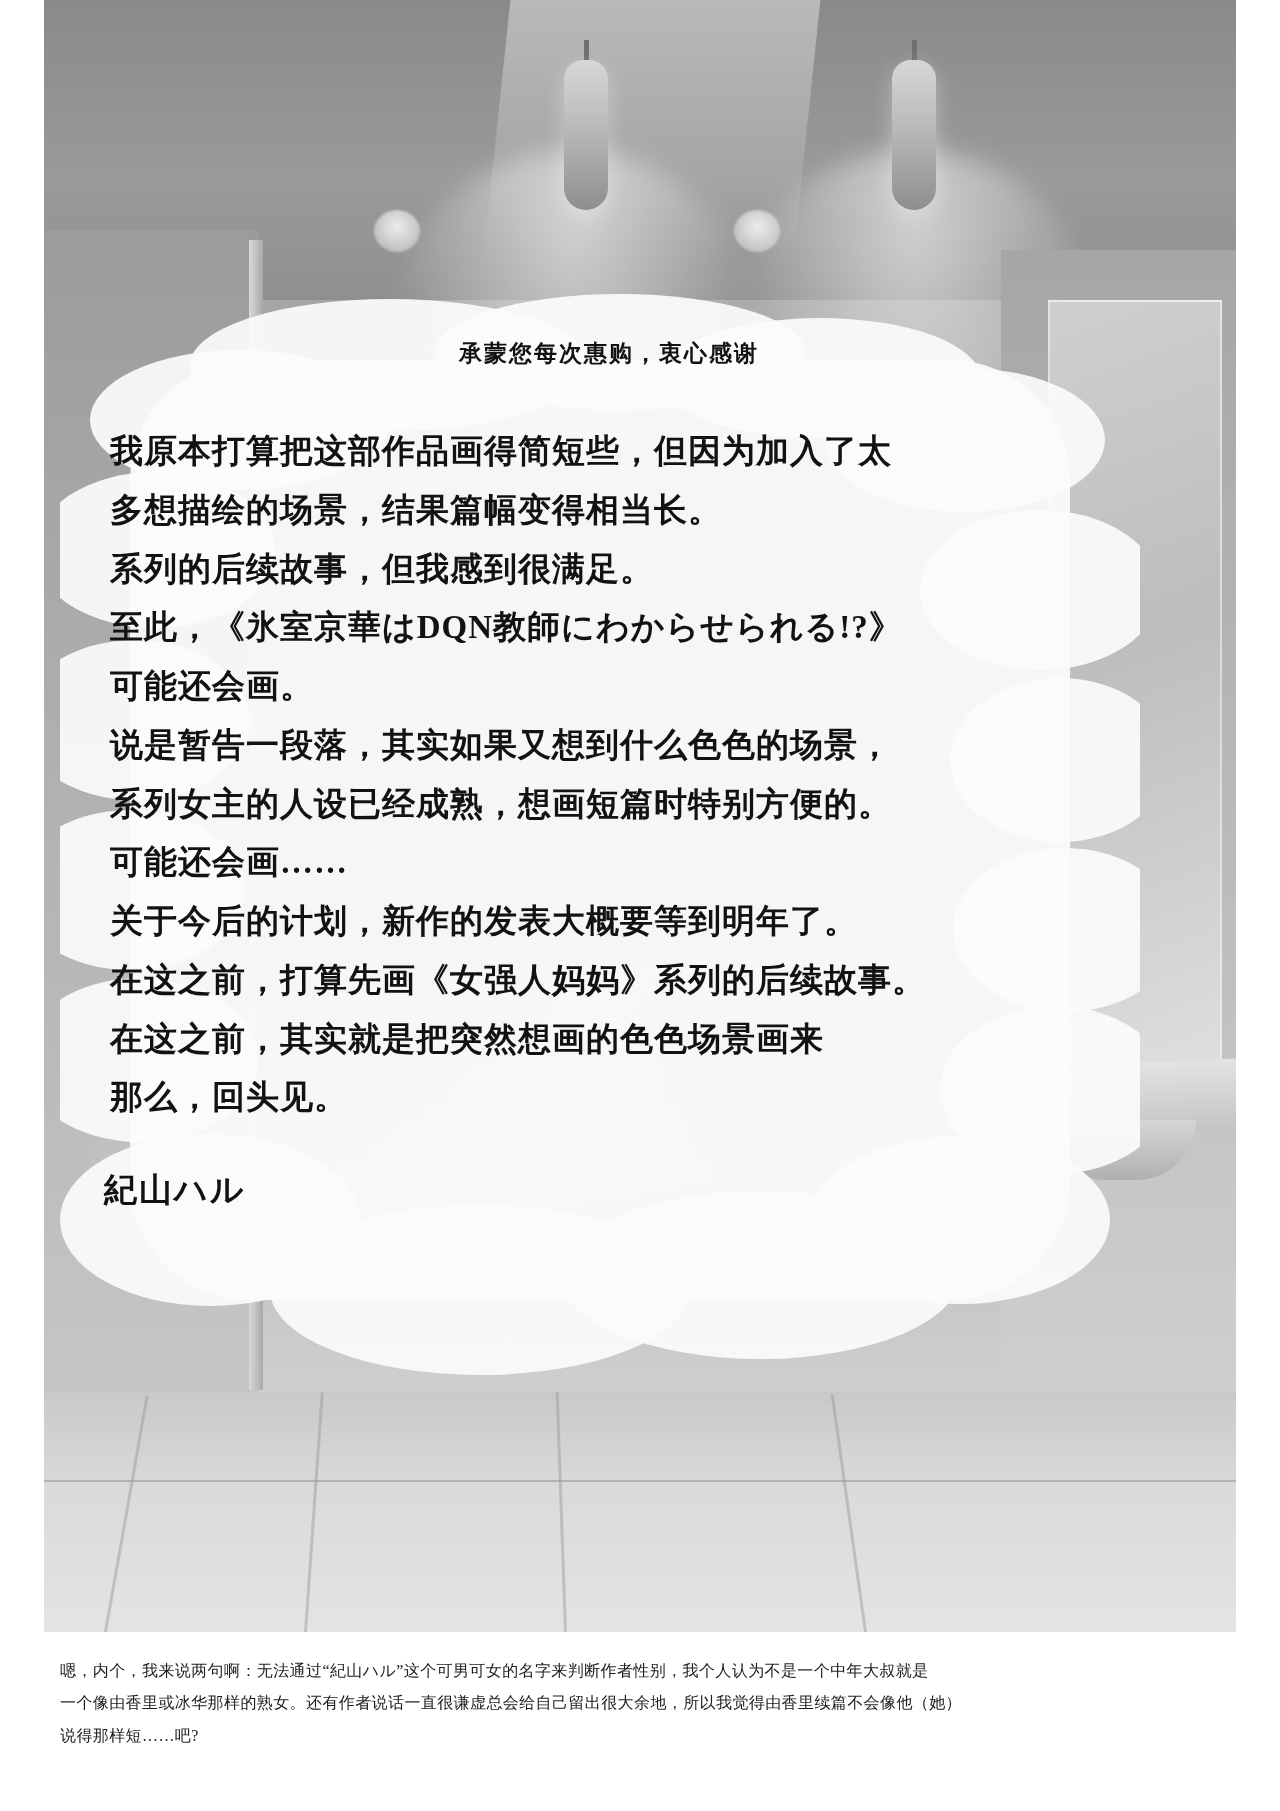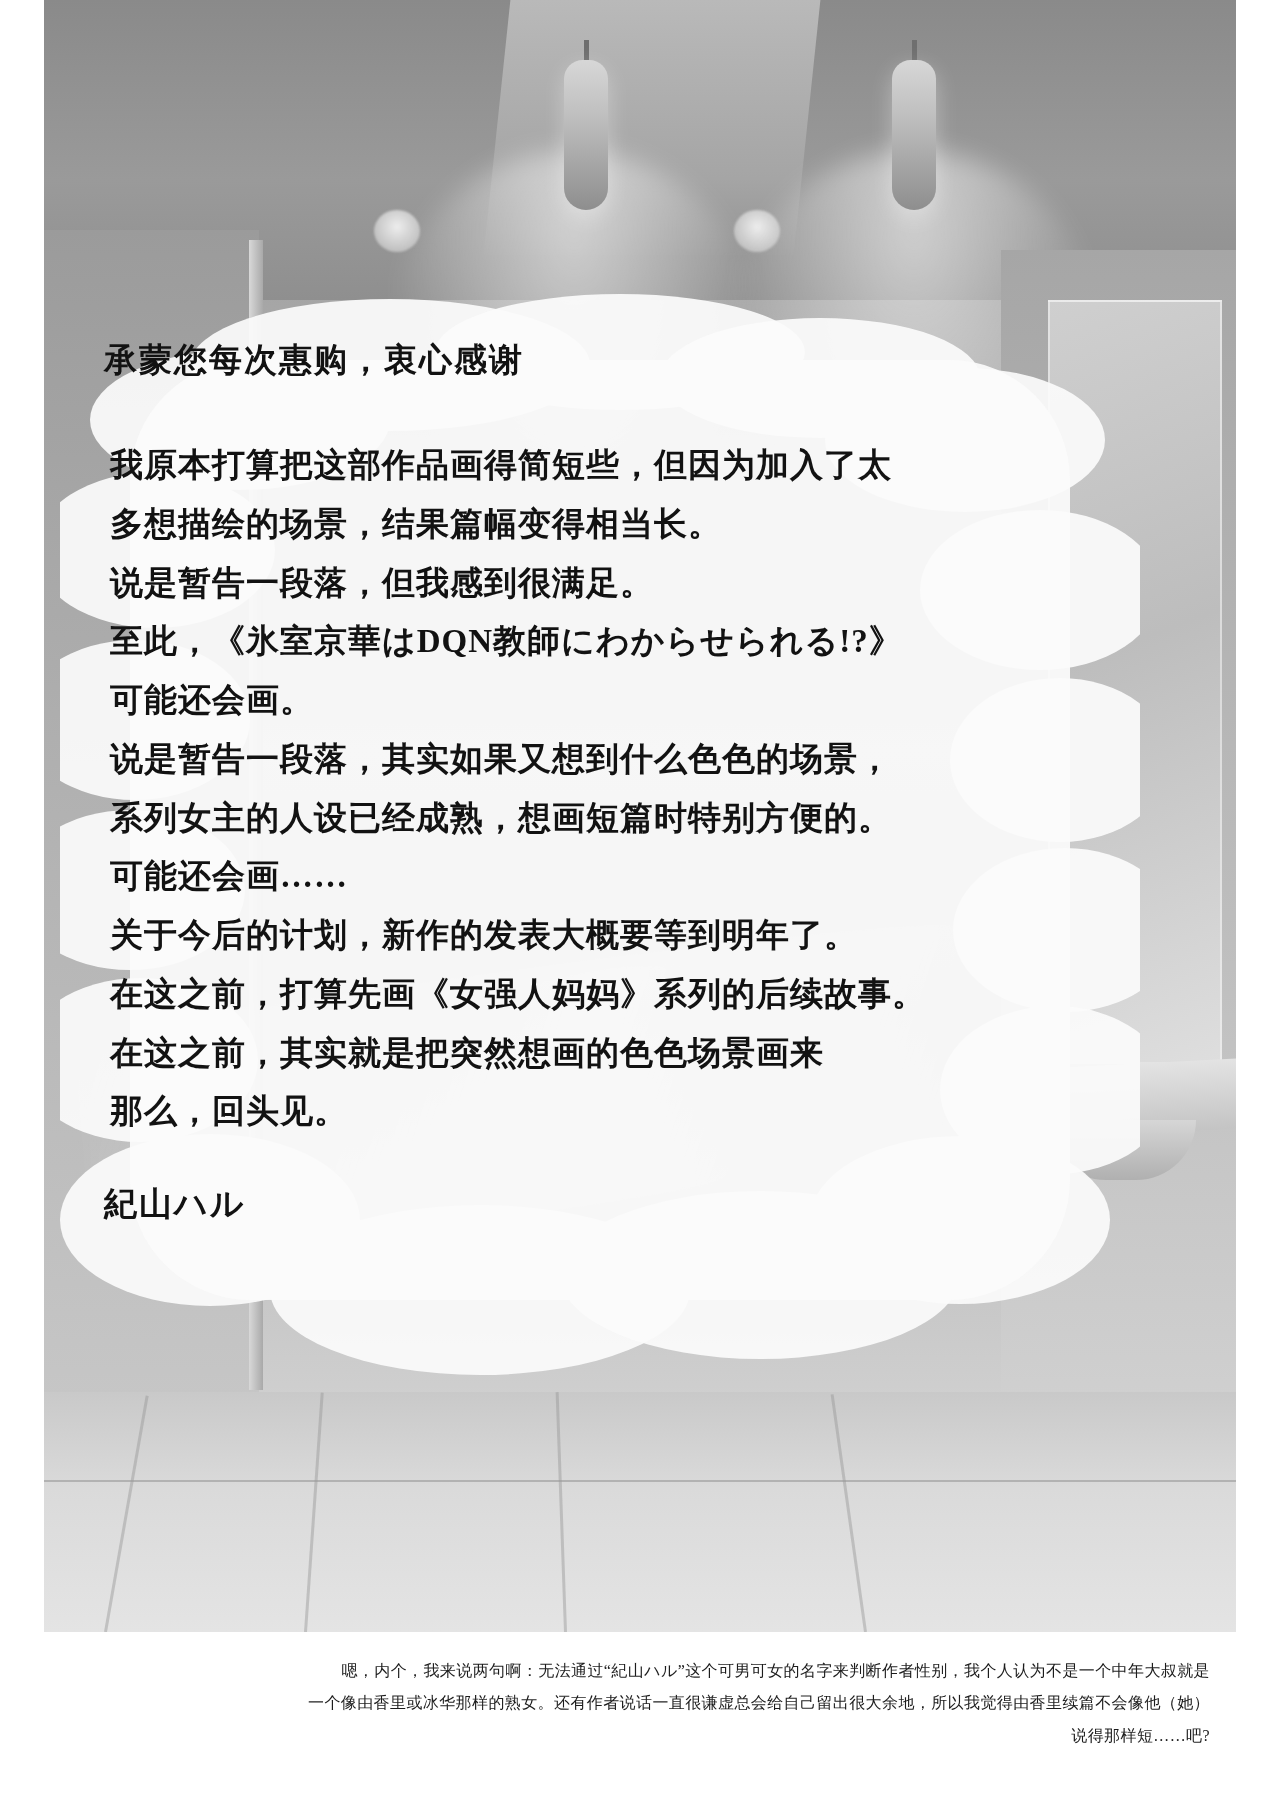--- a/index.html
+++ b/index.html
@@ -201,22 +201,22 @@
   #afterword {
     position: absolute;
     left: 104px;
     top: 320px;
     width: 1010px;
     z-index: 30;
     color: #121212;
     font-family: "Liberation Serif", "DejaVu Serif", serif;
   }
   #afterword .title {
-    text-align: left;
-    font-size: 33px;
+    text-align: center;
+    font-size: 23px;
     font-weight: bold;
     letter-spacing: 2px;
     margin: 18px 0 54px 0;
   }
   #afterword .para {
     font-size: 33px;
     font-weight: bold;
     line-height: 1.72;
     letter-spacing: 1px;
     margin: 0 0 2px 0;
@@ -235,21 +235,20 @@
   #note {
     position: absolute;
     left: 0;
     top: 1632px;
     width: 1280px;
     height: 179px;
     background: #ffffff;
     z-index: 50;
     box-sizing: border-box;
     padding: 26px 70px 0 60px;
-    text-align: right;
   }
   #note p {
     margin: 0 0 6px 0;
     font-family: "Liberation Serif", "DejaVu Serif", serif;
     font-size: 16px;
     line-height: 1.65;
     color: #1c1c1c;
     letter-spacing: 0.4px;
   }
 </style>
@@ -314,21 +313,21 @@
         <ellipse cx="900" cy="930" rx="150" ry="84"></ellipse>
         <rect x="70" y="70" width="940" height="940" rx="120"></rect>
       </g>
     </svg>
   </div>
 
   <div id="afterword">
     <div class="title">承蒙您每次惠购，衷心感谢</div>
     <p class="para">我原本打算把这部作品画得简短些，但因为加入了太</p>
     <p class="para">多想描绘的场景，结果篇幅变得相当长。</p>
-    <p class="para">说是暂告一段落，但我感到很满足。</p>
+    <p class="para">系列的后续故事，但我感到很满足。</p>
     <p class="para">至此，《氷室京華はDQN教師にわからせられる!?》</p>
     <p class="para">可能还会画。</p>
     <p class="para">说是暂告一段落，其实如果又想到什么色色的场景，</p>
     <p class="para">系列女主的人设已经成熟，想画短篇时特别方便的。</p>
     <p class="para">可能还会画……</p>
     <p class="para">关于今后的计划，新作的发表大概要等到明年了。</p>
     <p class="para">在这之前，打算先画《女强人妈妈》系列的后续故事。</p>
     <p class="para">在这之前，其实就是把突然想画的色色场景画来</p>
     <p class="para">那么，回头见。</p>
     <div class="sig">紀山ハル</div>

